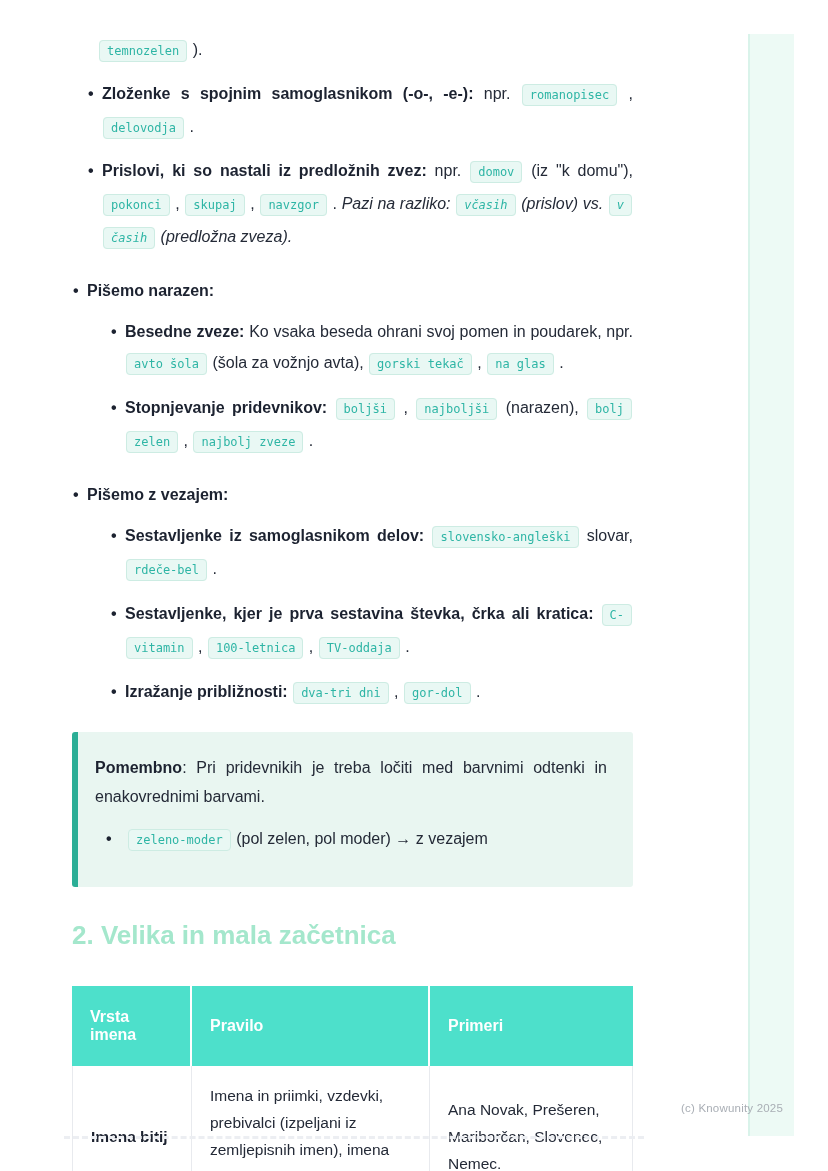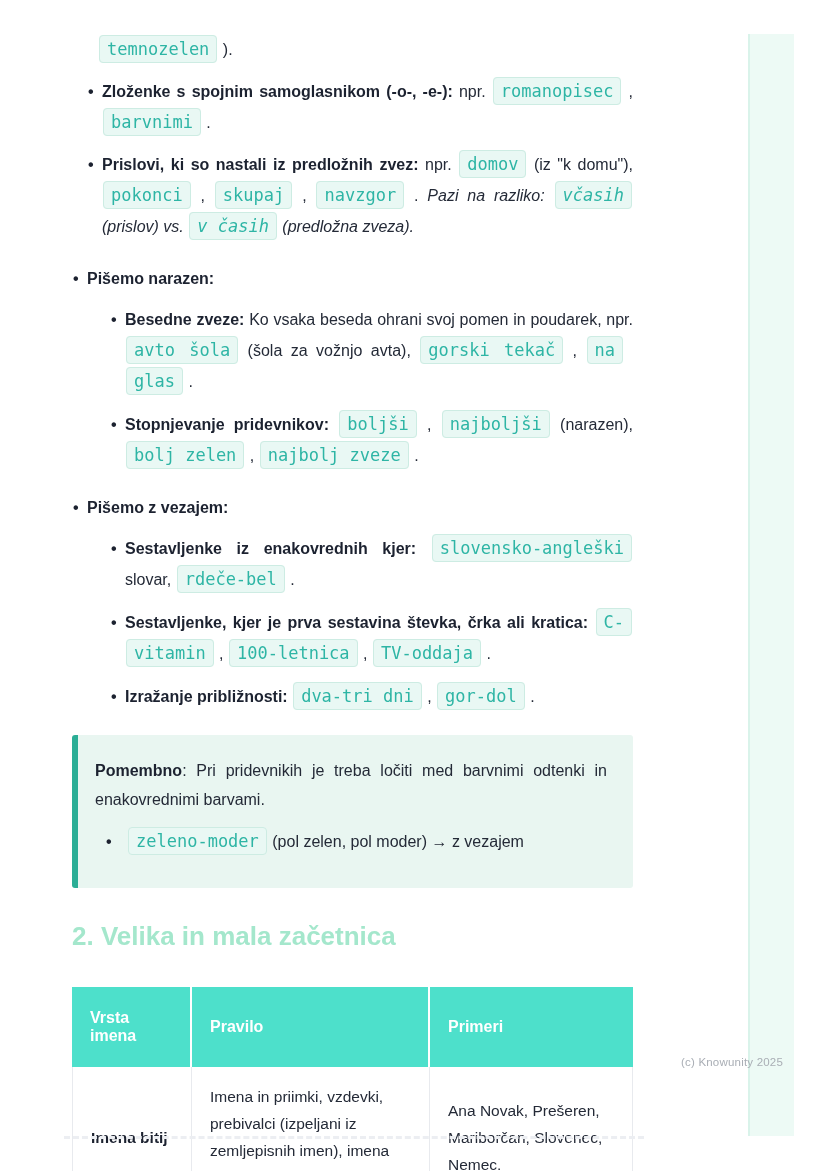--- a/index.html
+++ b/index.html
@@ -7,21 +7,21 @@
     width:828px;height:1171px;position:relative;overflow:hidden;
     background:#ffffff;color:#242a37;
     font-family:"Liberation Sans", sans-serif;
     -webkit-font-smoothing:antialiased;
   }
   .side-strip{
     position:absolute;left:748px;top:34px;width:44px;height:1102px;
     background:#edfaf5;border-left:2px solid #d9f3ea;
   }
   .watermark{
-    position:absolute;top:1056px;left:681px;width:110px;
+    position:absolute;top:1102px;left:681px;width:110px;
     font-size:11.5px;color:#a9aeb5;letter-spacing:.2px;
   }
   .page-cut{
     position:absolute;top:1136px;left:64px;width:580px;
     border-top:3px dashed #eceef2;
   }
   .content{position:absolute;left:72px;top:34px;width:561px;}
 
   ul{list-style:none;margin:0;padding:0;}
   li{font-size:16px;line-height:31px;text-align:justify;}
@@ -38,21 +38,21 @@
 
   ul.nested{margin:10px 0 0 0;}
   ul.nested>li{position:relative;padding-left:38px;margin-bottom:12px;}
   ul.nested>li::before{content:"\2022";position:absolute;left:24px;top:0;}
 
   .bold, b{font-weight:700;color:#1c2230;}
   .italic{font-style:italic;}
 
   .chip{
     font-family:"DejaVu Sans Mono", monospace;
-    font-size:17px;color:#2eb5a5;
+    font-size:12px;color:#2eb5a5;
     background:#e9f8f4;border:1px solid #cdece3;border-radius:4px;
     padding:3px 7px;margin:0 1px;
     -webkit-box-decoration-break:clone;box-decoration-break:clone;
   }
   .chip-italic{font-style:italic;margin-top:20px;}
 
   .callout{
     margin-top:23px;
     background:#e9f6f1;
     border-left:6px solid #2bae96;
@@ -97,31 +97,31 @@
 </style>
 </head>
 <body>
 
 <div class="page">
   <div class="side-strip"></div>
 
   <div class="content">
     <ul class="intro-list">
         <li class="no-bullet"><span class="chip">temnozelen</span> ).</li>
-        <li><span class="bold">Zloženke s spojnim samoglasnikom (-o-, -e-):</span> npr. <span class="chip">romanopisec</span> , <span class="chip">barvnimi</span> .</li>
+        <li><span class="bold">Zloženke s spojnim samoglasnikom (-o-, -e-):</span> npr. <span class="chip">romanopisec</span> , <span class="chip">delovodja</span> .</li>
         <li><span class="bold">Prislovi, ki so nastali iz predložnih zvez:</span> npr. <span class="chip">domov</span> (iz "k domu"), <span class="chip">pokonci</span> , <span class="chip">skupaj</span> , <span class="chip">navzgor</span> . <span class="italic">Pazi na razliko: </span><span class="chip chip-italic">včasih</span><span class="italic"> (prislov) vs. </span><span class="chip chip-italic">v časih</span><span class="italic"> (predložna zveza).</span></li>
       </ul>
 
     <ul class="main-list">
         <li><span class="bold">Pišemo narazen:</span><ul class="nested">
             <li><span class="bold">Besedne zveze:</span> Ko vsaka beseda ohrani svoj pomen in poudarek, npr. <span class="chip">avto šola</span> (šola za vožnjo avta), <span class="chip">gorski tekač</span> , <span class="chip">na glas</span> .</li>
             <li><span class="bold">Stopnjevanje pridevnikov:</span> <span class="chip">boljši</span> , <span class="chip">najboljši</span> (narazen), <span class="chip">bolj zelen</span> , <span class="chip">najbolj zveze</span> .</li>
           </ul></li>
         <li><span class="bold">Pišemo z vezajem:</span><ul class="nested">
-            <li><span class="bold">Sestavljenke iz enakovrednih kjer:</span> <span class="chip">slovensko-angleški</span> slovar, <span class="chip">rdeče-bel</span> .</li>
+            <li><span class="bold">Sestavljenke iz samoglasnikom delov:</span> <span class="chip">slovensko-angleški</span> slovar, <span class="chip">rdeče-bel</span> .</li>
             <li><span class="bold">Sestavljenke, kjer je prva sestavina števka, črka ali kratica:</span> <span class="chip">C-vitamin</span> , <span class="chip">100-letnica</span> , <span class="chip">TV-oddaja</span> .</li>
             <li><span class="bold">Izražanje približnosti:</span> <span class="chip">dva-tri dni</span> , <span class="chip">gor-dol</span> .</li>
           </ul></li>
       </ul>
 
     <div class="callout">
       <p class="callout-text"><span class="bold">Pomembno</span>: Pri pridevnikih je treba ločiti med barvnimi odtenki in enakovrednimi barvami.</p>
       <ul class="callout-list">
           <li><span class="chip">zeleno-moder</span> (pol zelen, pol moder) → z vezajem</li>
         </ul>

